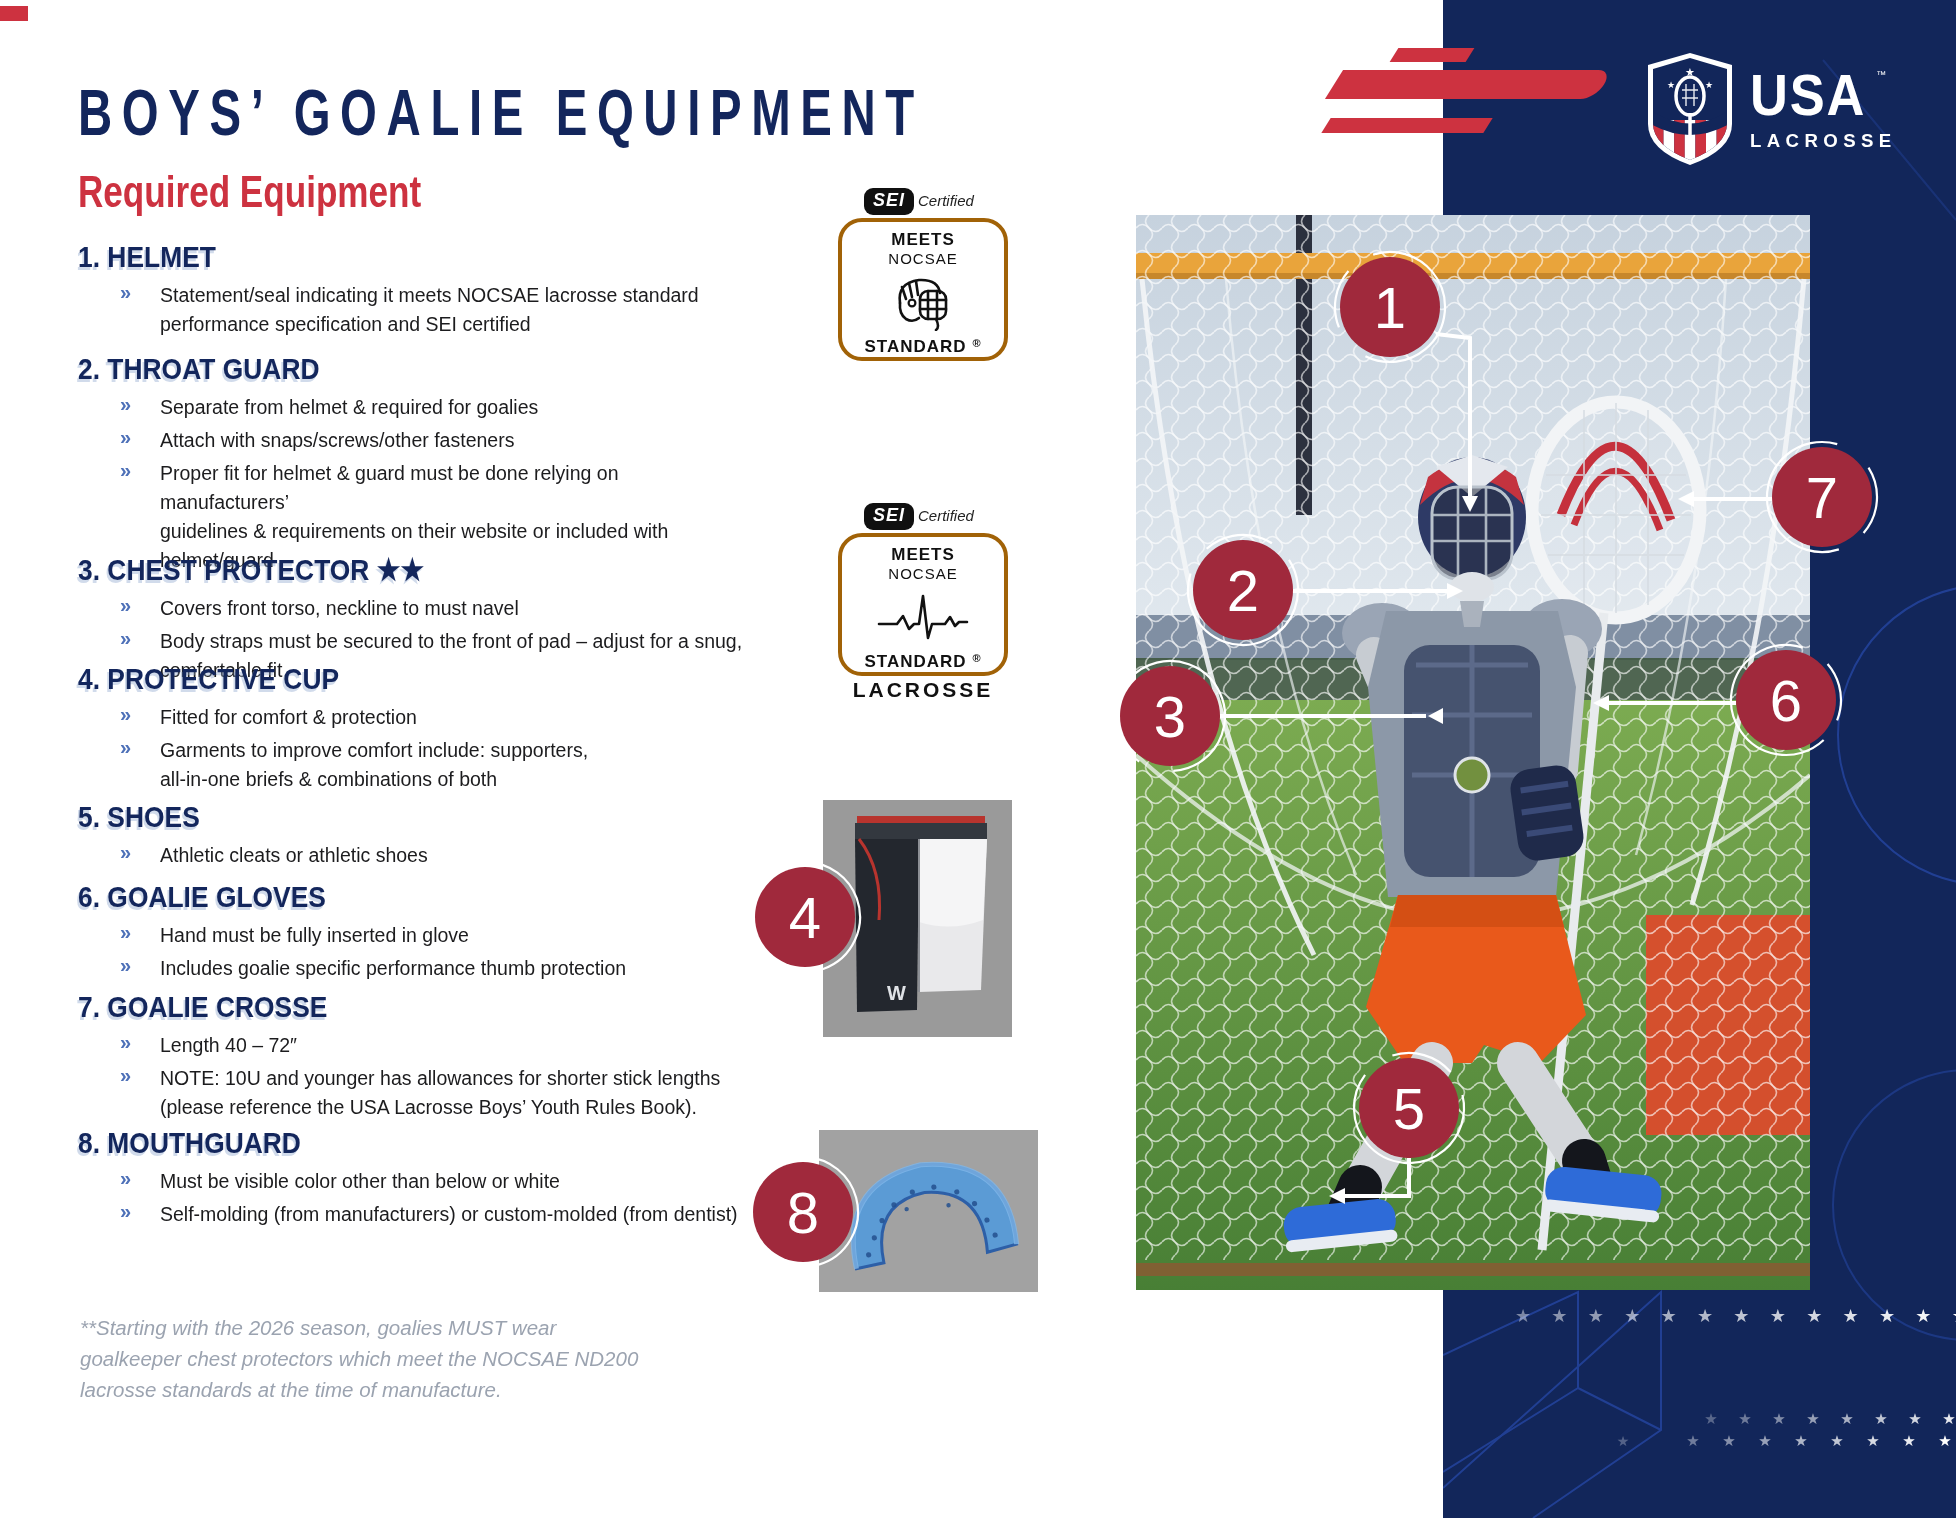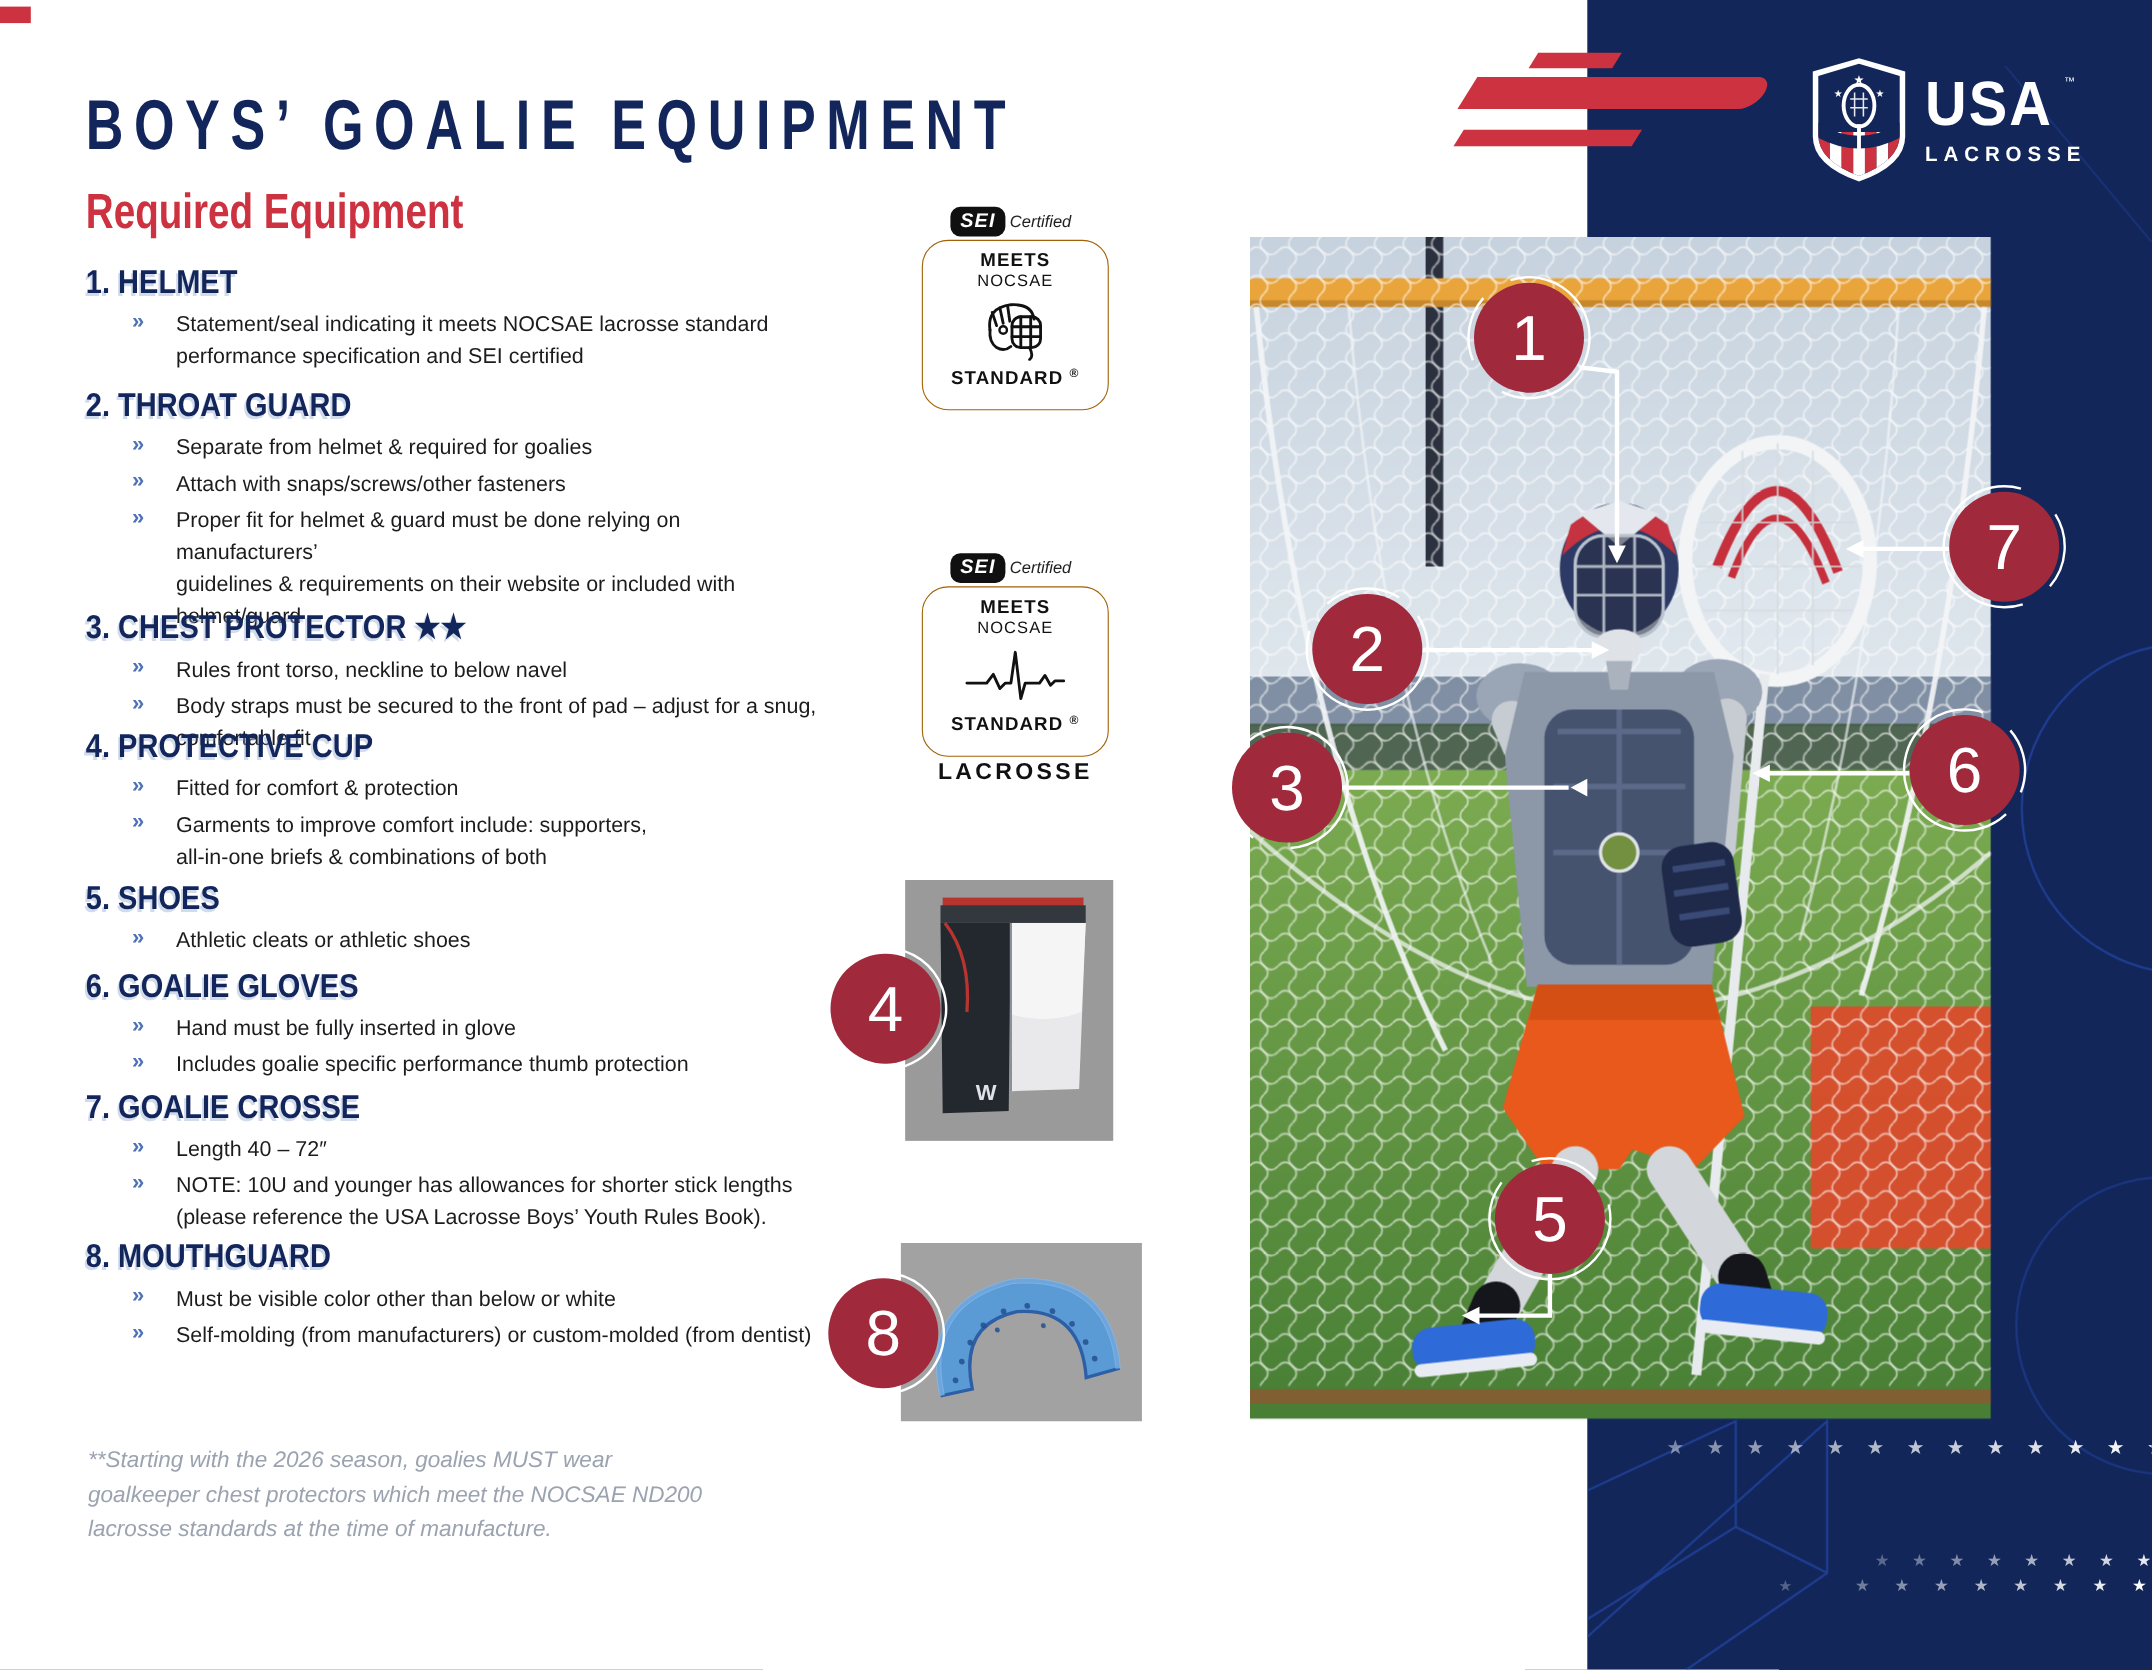--- a/index.html
+++ b/index.html
@@ -47,22 +47,22 @@
             font-style:italic;line-height:31px;white-space:pre-line;z-index:2;}
 
   
   .badge{position:absolute;width:170px;z-index:2;color:#111;}
   .badge.b1{left:838px;top:188px;}
   .badge.b2{left:838px;top:503px;}
   .sei-row{position:relative;height:34px;margin-left:26px;}
   .sei-pill{display:inline-block;background:#101010;color:#fff;border-radius:9px;padding:2px 9px 4px 9px;
             font-size:18px;font-weight:bold;font-style:italic;letter-spacing:1px;}
   .sei-cert{font-size:15px;font-style:italic;color:#222;margin-left:4px;}
-  .badge-box{border:1px solid #a16207;border-radius:24px;background:#fff;text-align:center;
-             padding:8px 4px 18px 4px;margin-top:-4px;position:relative;}
+  .badge-box{border:4px solid #a16207;border-radius:24px;background:#fff;text-align:center;
+             padding:8px 4px 0 4px;margin-top:-4px;position:relative;}
   .meets{font-size:17px;font-weight:bold;letter-spacing:1px;line-height:1.15;}
   .nocsae{font-size:15px;font-weight:normal;letter-spacing:1px;line-height:1.15;}
   .badge-icon{height:62px;display:flex;align-items:center;justify-content:center;margin:4px 0;}
   .standard{font-size:17px;font-weight:bold;letter-spacing:1px;}
   .reg{font-size:11px;vertical-align:top;}
   .badge-lax{text-align:center;font-size:21px;font-weight:bold;letter-spacing:3px;margin-top:2px;}
 
   
   .prod{position:absolute;z-index:2;}
   .prod.shorts{left:823px;top:800px;width:189px;height:237px;background:#9a9a9a;}
@@ -193,21 +193,21 @@
           </li>
           <li>
             <span class="chev">»</span>
             <span class="btxt">Proper fit for helmet &amp; guard must be done relying on manufacturers’
 guidelines &amp; requirements on their website or included with helmet/guard</span>
           </li>
         </ul></div>
       <div class="section" style="top: 552px;"><h3>3. CHEST PROTECTOR ★★</h3><ul>
           <li>
             <span class="chev">»</span>
-            <span class="btxt">Rules front torso, neckline to below navel</span>
+            <span class="btxt">Covers front torso, neckline to must navel</span>
           </li>
           <li>
             <span class="chev">»</span>
             <span class="btxt">Body straps must be secured to the front of pad – adjust for a snug,
 comfortable fit</span>
           </li>
         </ul></div>
       <div class="section" style="top: 662px;"><h3>4. PROTECTIVE CUP</h3><ul>
           <li>
             <span class="chev">»</span>

